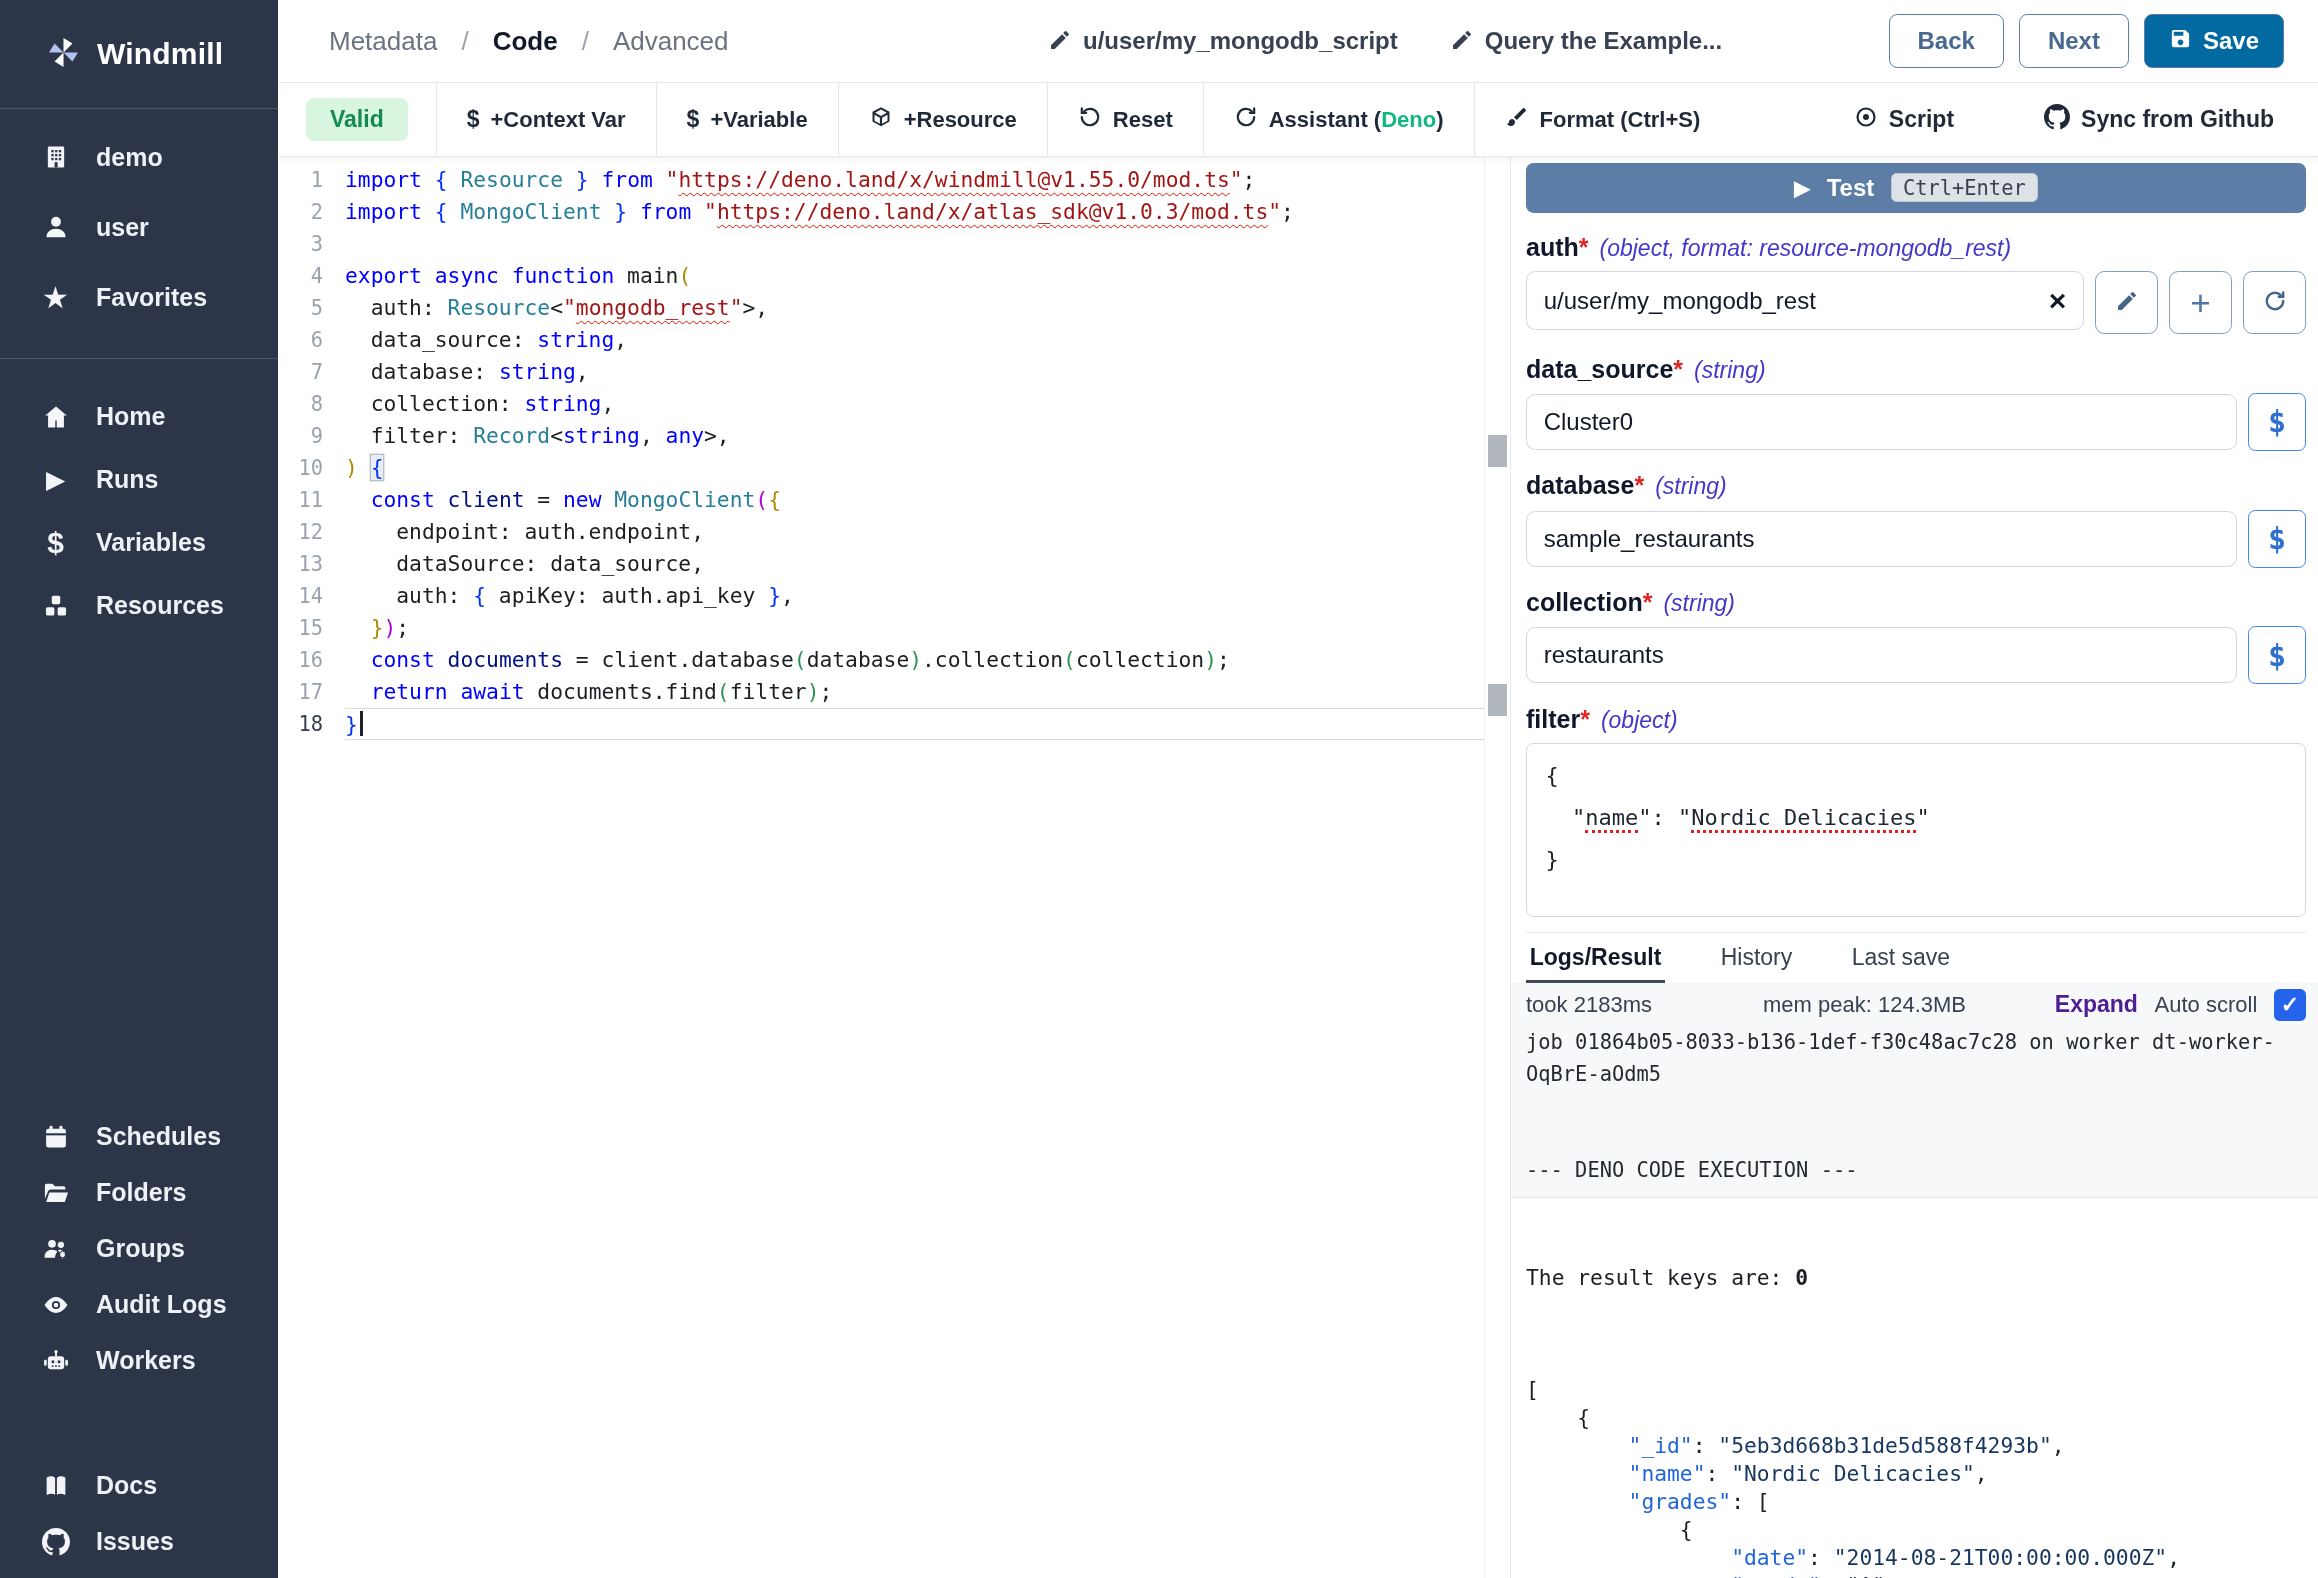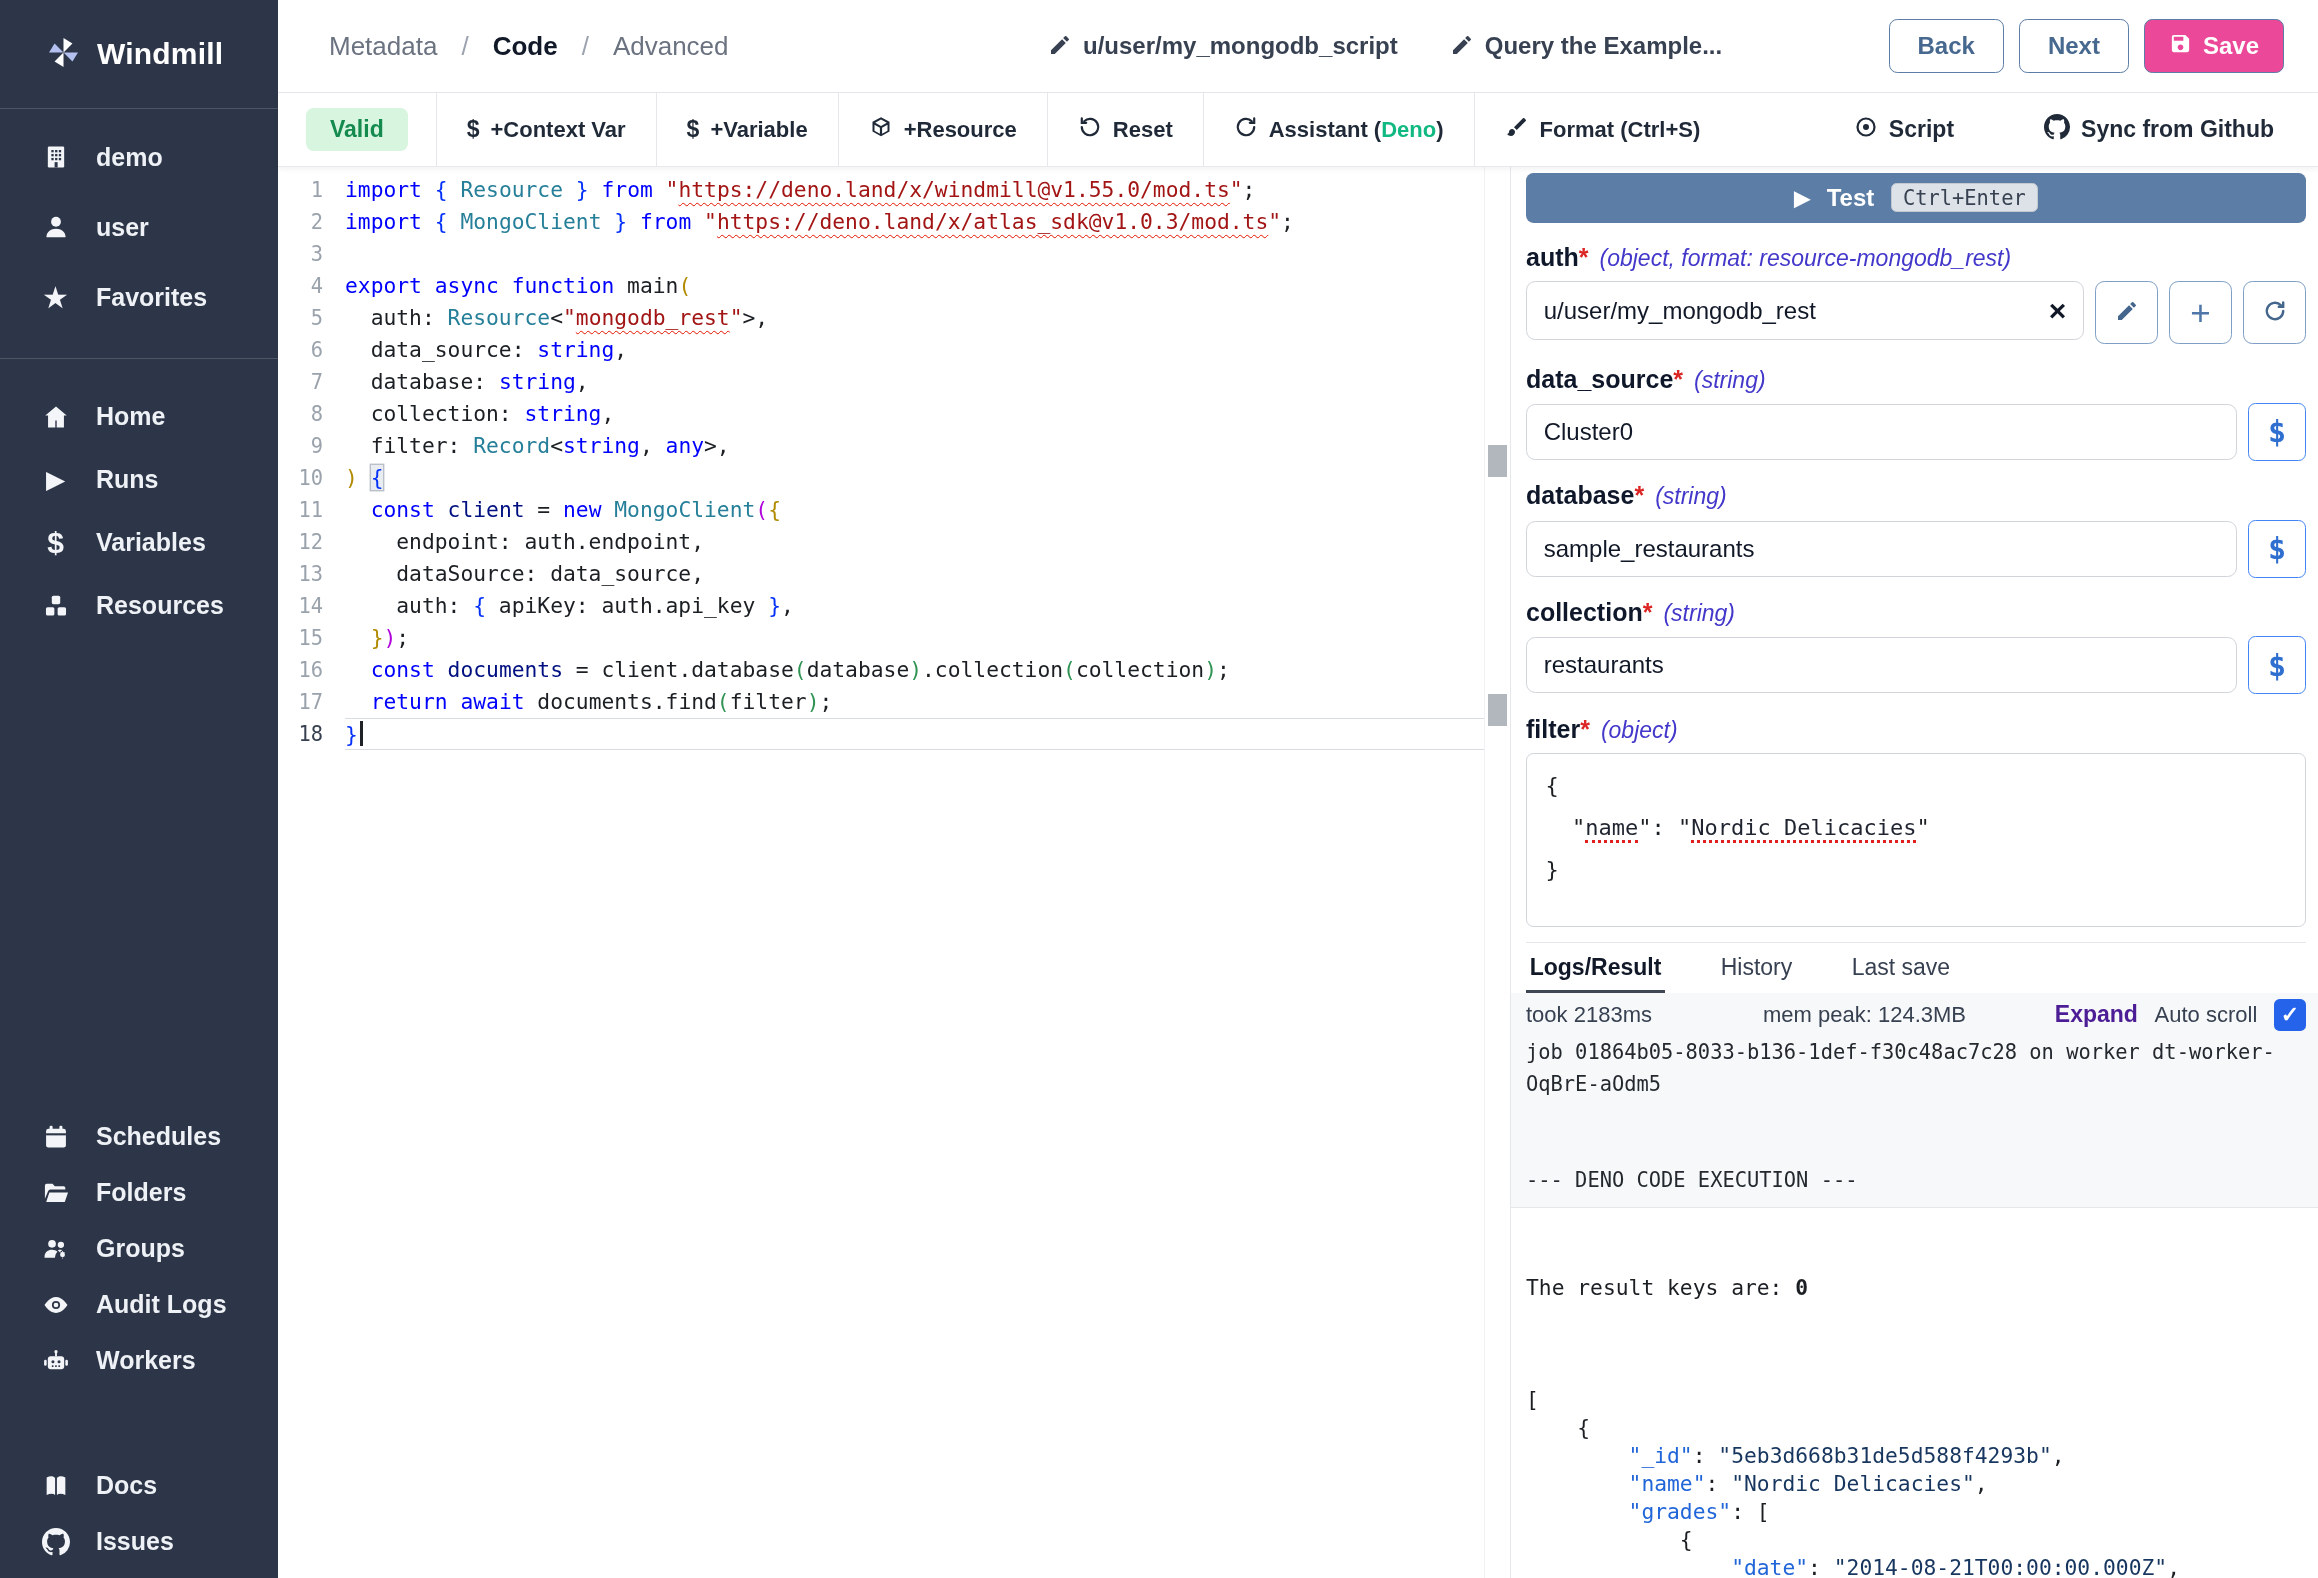--- a/index.html
+++ b/index.html
@@ -20,32 +20,32 @@
   .side-item .lb{font-size:25px;font-weight:600;color:#eef1f5;white-space:nowrap;}
   .side-div{border-bottom:0.9px solid rgba(255,255,255,.16);margin:26px 0;}
   .grp-admin{margin-top:auto;}
   .grp-footer{margin-top:69px;margin-bottom:9.3px;}
   .side-item svg{display:block;}
 
   
   .main{flex:1;display:flex;flex-direction:column;min-width:0;background:#fff;}
 
   
-  .topbar{height:93px;position:relative;border-bottom:0.9px solid #e5e7eb;flex-shrink:0;background:#fff;}
+  .topbar{height:83px;position:relative;border-bottom:0.9px solid #e5e7eb;flex-shrink:0;background:#fff;}
   .crumbs{position:absolute;left:51px;top:0;height:100%;display:flex;align-items:center;gap:24px;}
   .crumb{font-size:26px;font-weight:500;color:#6b7280;cursor:pointer;}
   .crumb.active{color:#111827;font-weight:700;}
   .crumb-sep{font-size:26px;color:#9ca3af;}
   .tb-center{position:absolute;left:770px;top:0;height:100%;display:flex;align-items:center;gap:52px;}
   .edit-chip{display:flex;align-items:center;gap:11px;color:#374151;cursor:pointer;}
   .edit-chip .txt{font-size:24px;font-weight:600;white-space:nowrap;}
   .tb-actions{position:absolute;right:35px;top:0;height:100%;display:flex;align-items:center;gap:15px;}
   .btn-outline{height:54px;padding:0 28px;border:1.9px solid #5b7da6;border-radius:8.3px;background:#fff;
     color:#47688f;font-size:24px;font-weight:700;display:flex;align-items:center;cursor:pointer;}
-  .btn-solid{height:54px;padding:0 24px;border:1.9px solid #5b7da6;border-radius:8.3px;background:#ec4899;
+  .btn-solid{height:54px;padding:0 24px;border:1.9px solid #5b7da6;border-radius:8.3px;background:#0369a1;
     color:#fff;font-size:24px;font-weight:700;display:flex;align-items:center;gap:11px;cursor:pointer;}
 
   
   .toolbar{height:74px;display:flex;align-items:center;border-bottom:0.9px solid #e7e9ec;flex-shrink:0;
     box-shadow:0 2.8px 5.6px rgba(0,0,0,.05);position:relative;z-index:2;background:#fff;padding-left:28px;}
   .valid-badge{height:43px;padding:0 24px;border-radius:7.4px;background:#d8f5e0;color:#148a4e;
     font-size:23px;font-weight:700;display:flex;align-items:center;margin-right:28px;}
   .tb-item{height:74px;display:flex;align-items:center;gap:11px;padding:0 30px;border-left:0.9px solid #e5e7eb;
     font-size:22px;font-weight:600;color:#1f2937;cursor:pointer;white-space:nowrap;}
   .tb-item:last-of-type{border-right:0.9px solid #e5e7eb;}

